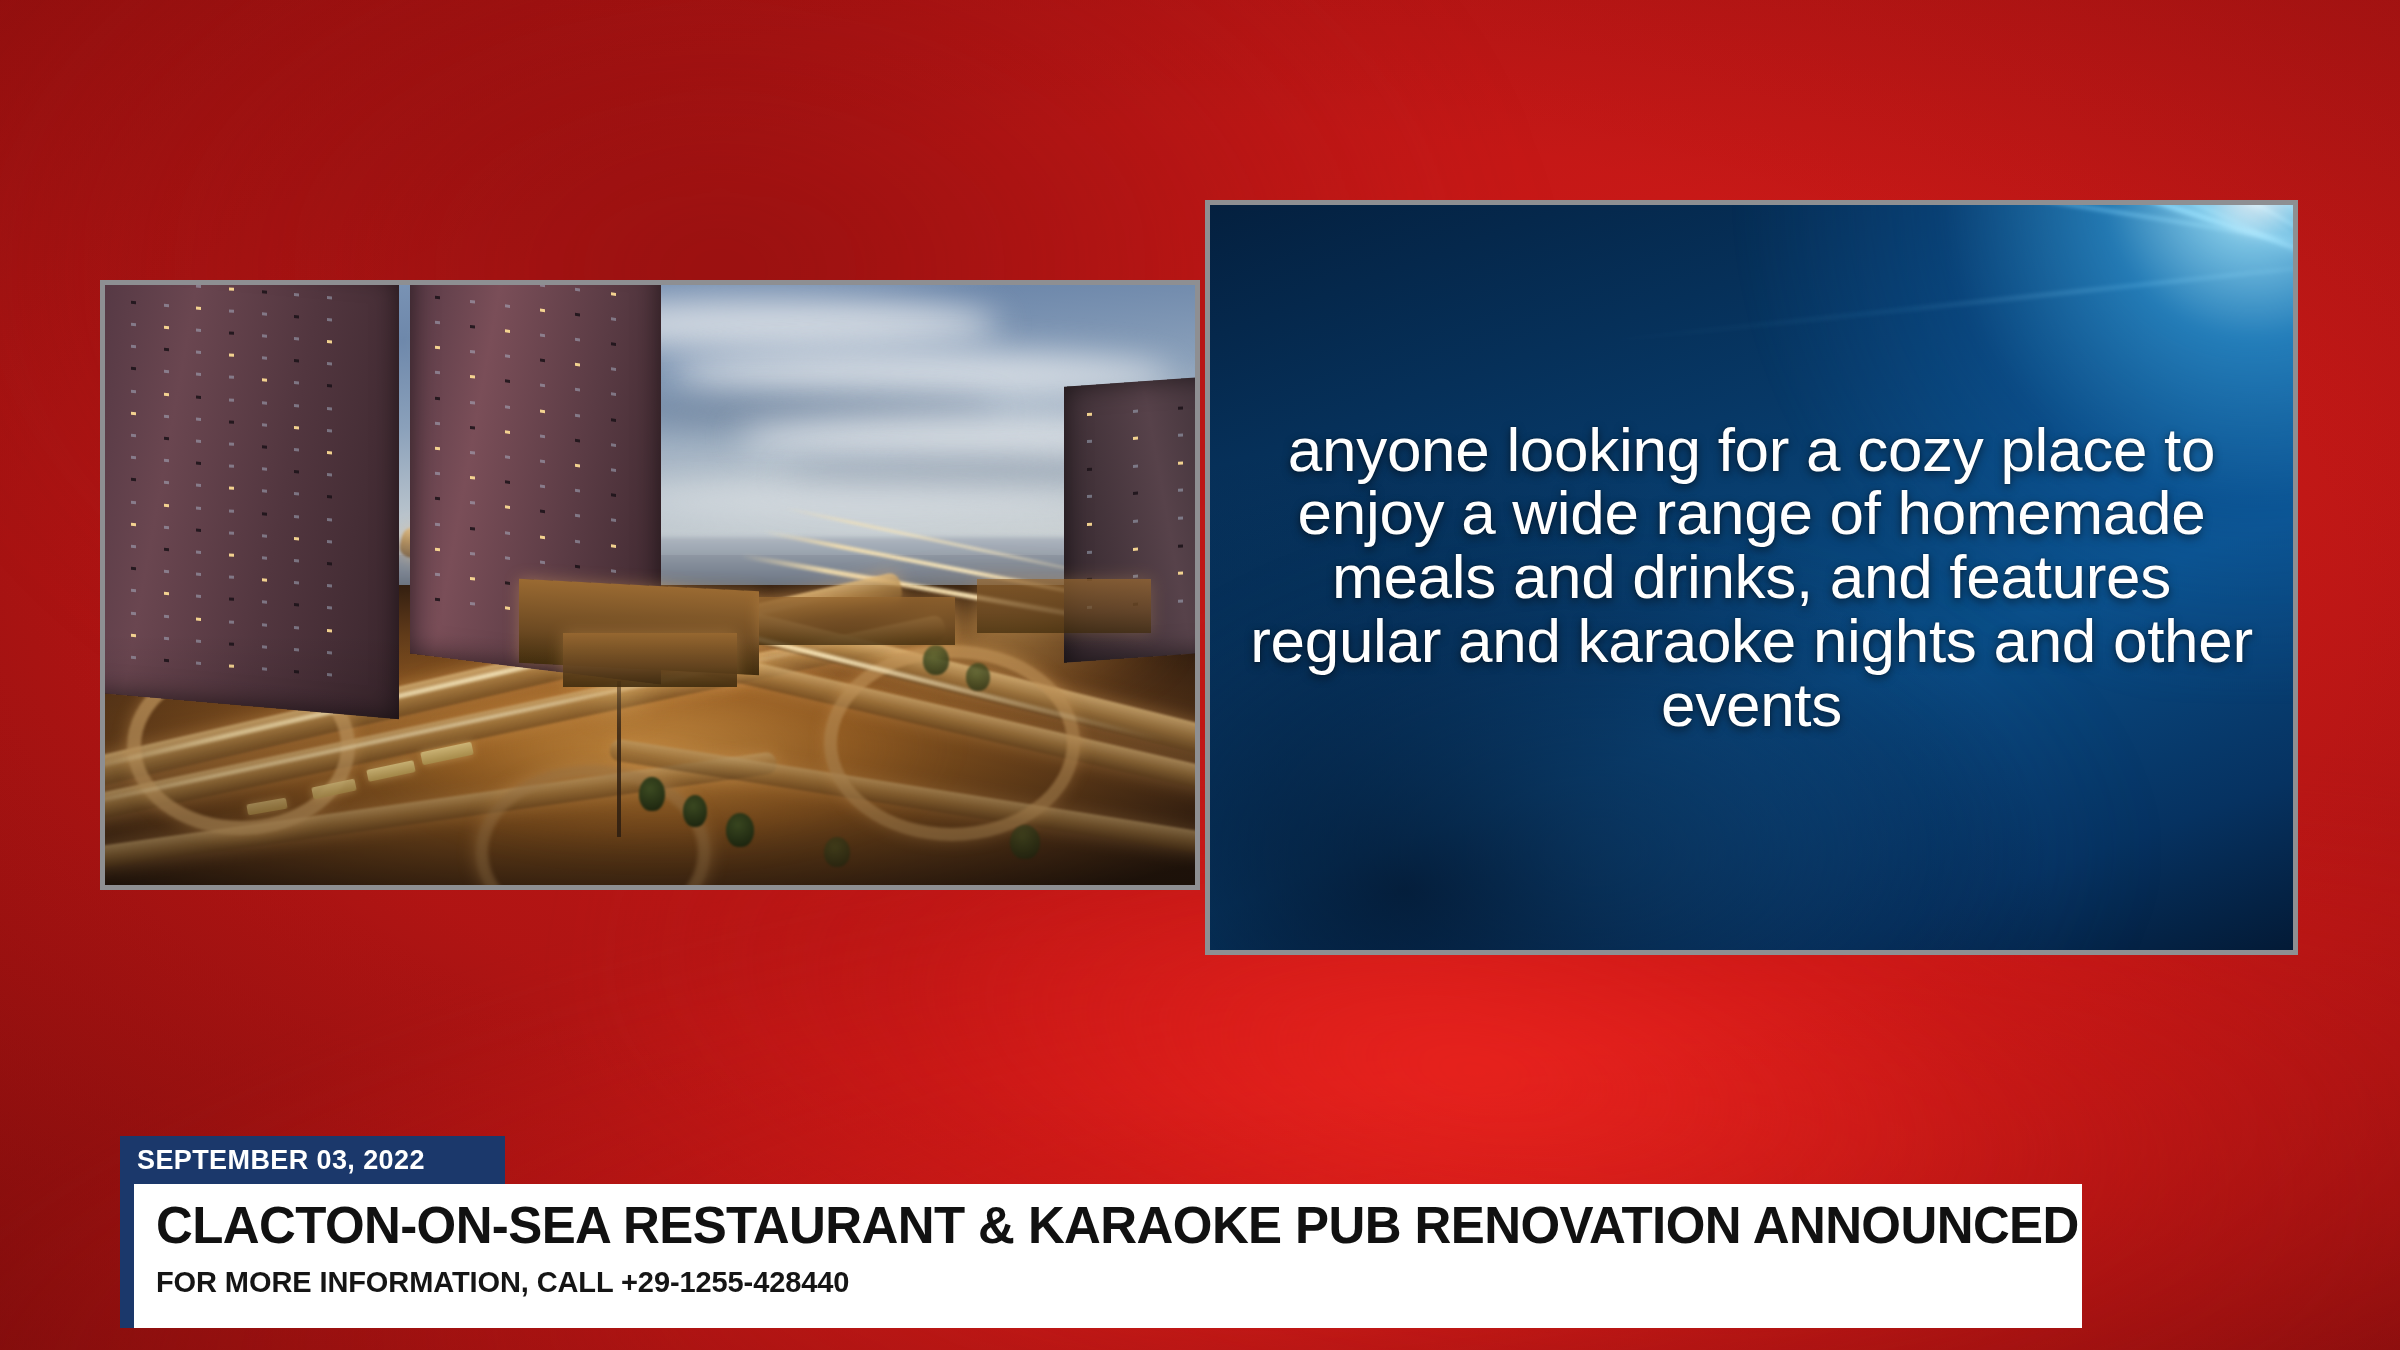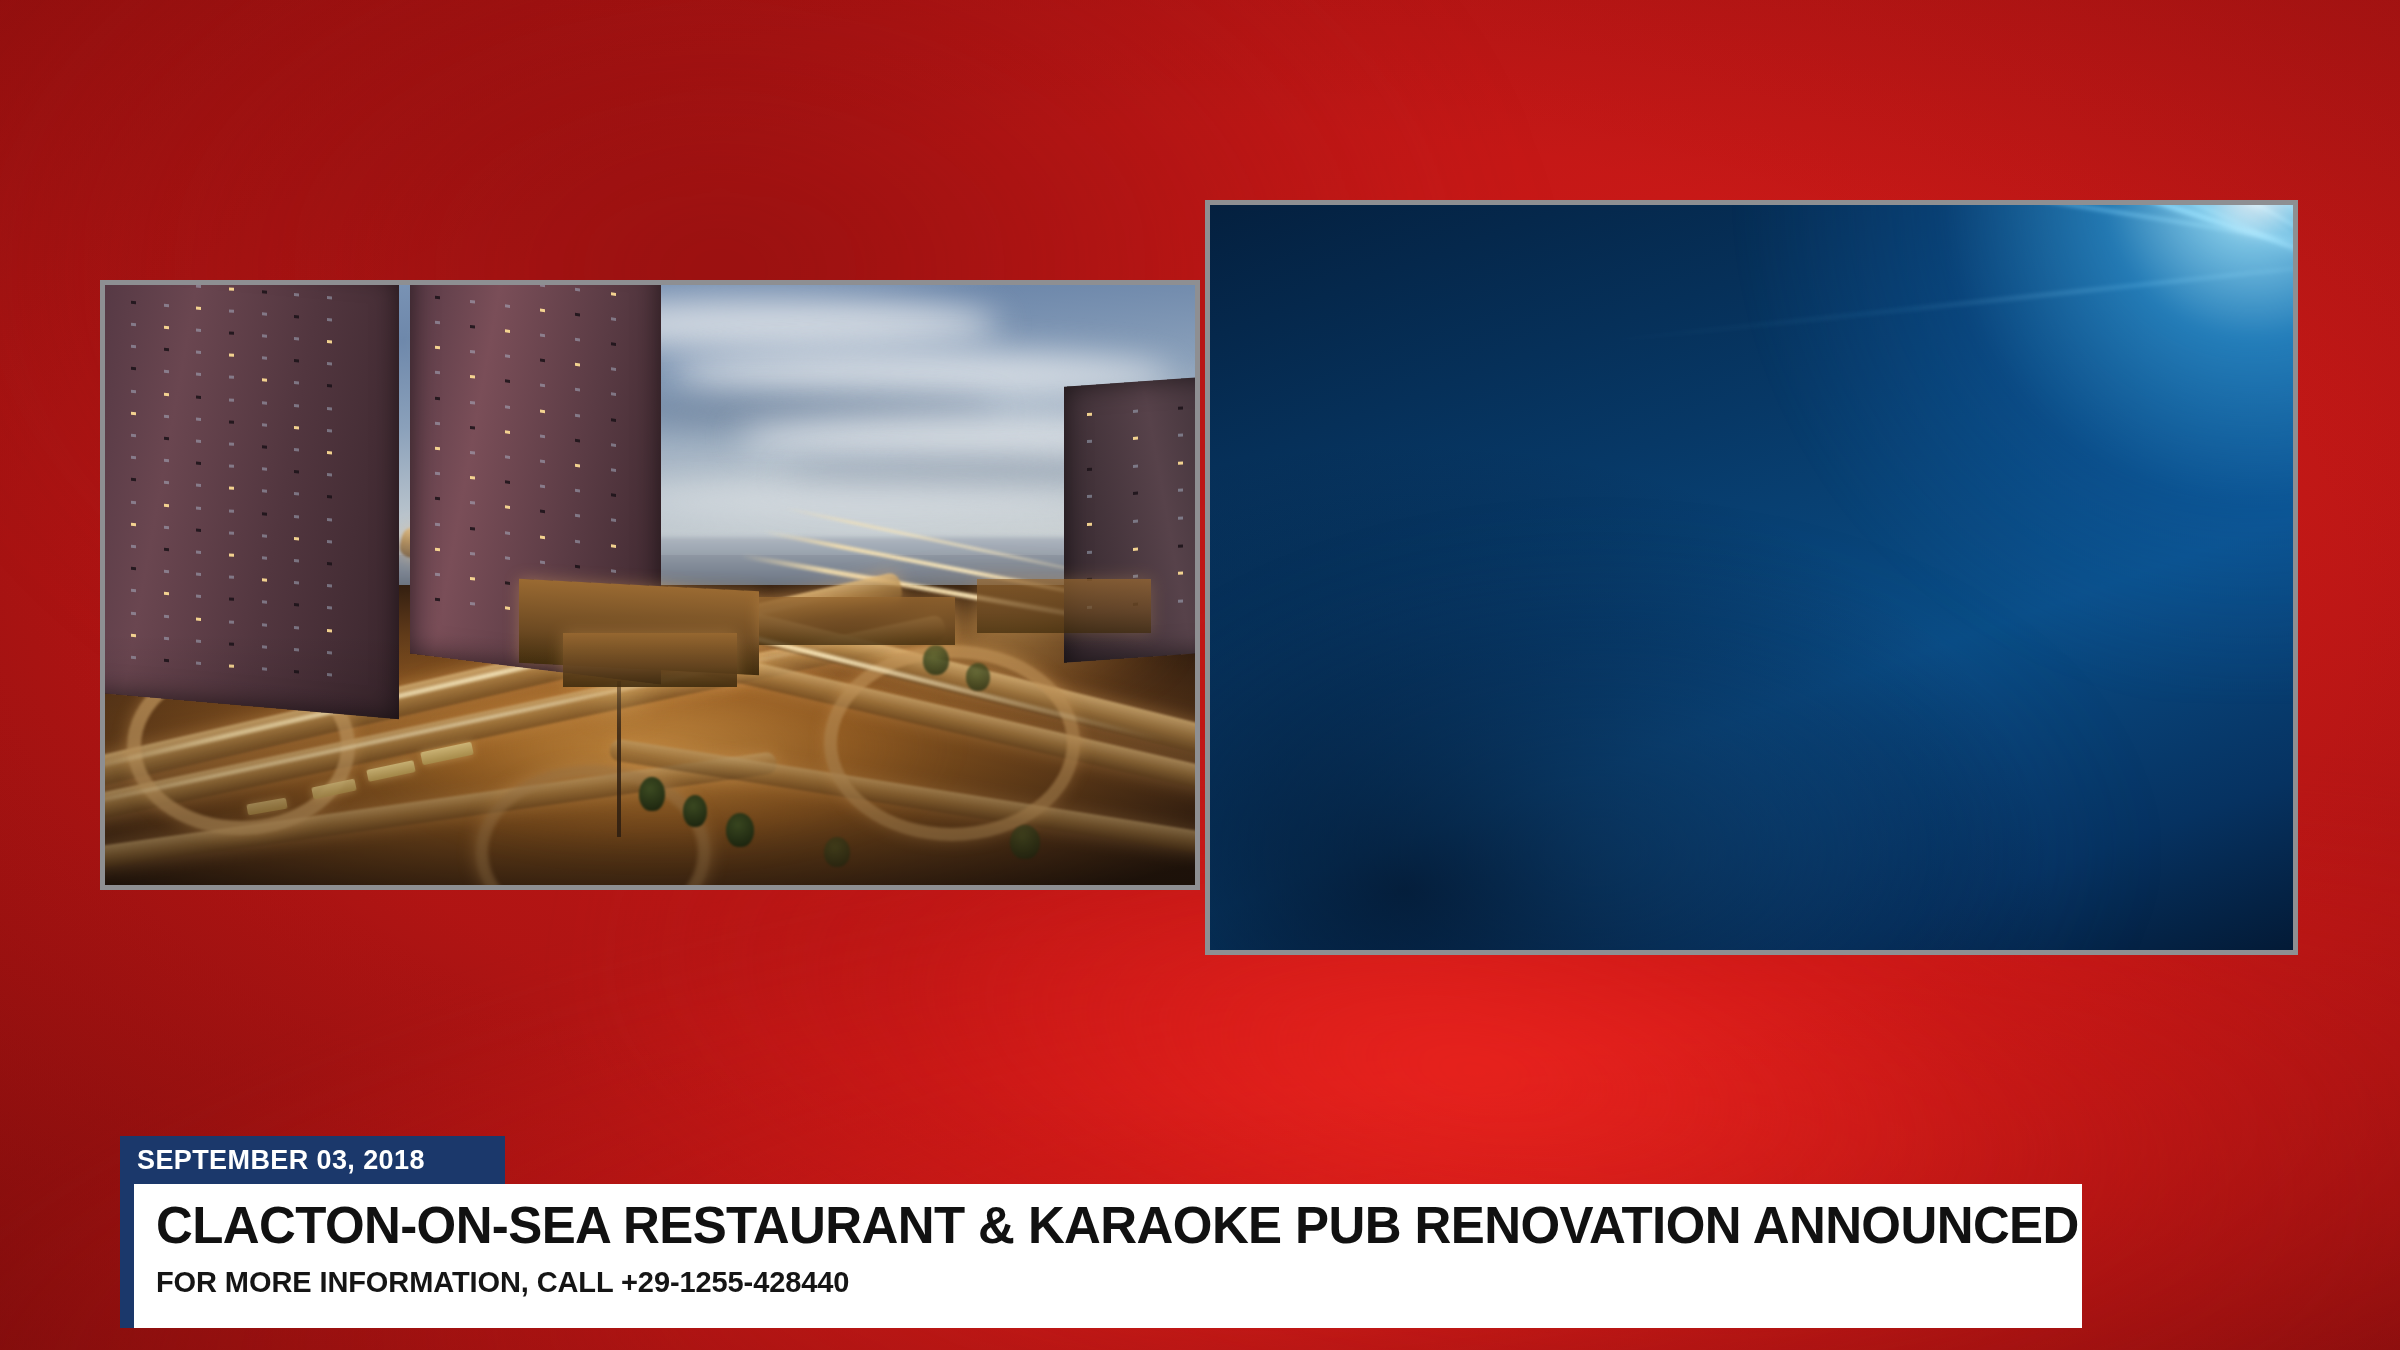--- a/index.html
+++ b/index.html
@@ -631,24 +631,25 @@
     <div class="ray" style="right:-2%;top:5%;width:100%;height:3px;transform:rotate(9deg);"></div>
     <div class="ray" style="right:-2%;top:7%;width:110%;height:4px;transform:rotate(25deg);opacity:.75;"></div>
     <div class="ray soft" style="right:-2%;top:5%;width:112%;height:22px;transform:rotate(22deg);"></div>
     <div class="ray soft" style="right:-2%;top:3%;width:96%;height:18px;transform:rotate(50deg);"></div>
     <div class="ray" style="right:-2%;top:8%;width:70%;height:3px;transform:rotate(-6deg);opacity:.55;"></div>
     <div class="ray" style="right:-2%;top:6%;width:116%;height:3px;transform:rotate(36deg);opacity:.6;"></div>
 
     <div class="bp-cornerglow"></div>
     <div class="bp-dark"></div>
 
+    <div class="quote">anyone looking for a cozy place to enjoy a wide range of homemade meals and drinks, and features regular and karaoke nights and other events</div>
   </div>
 
   <div class="date-badge">
-    <span>SEPTEMBER 03, 2018</span>
+    <span>SEPTEMBER 03, 2022</span>
   </div>
 
   <div class="lt-bar">
     <div class="lt-headline">CLACTON-ON-SEA RESTAURANT &amp; KARAOKE PUB RENOVATION ANNOUNCED</div>
     <div class="lt-sub">FOR MORE INFORMATION, CALL +29-1255-428440</div>
   </div>
 
 
 </div>
 

